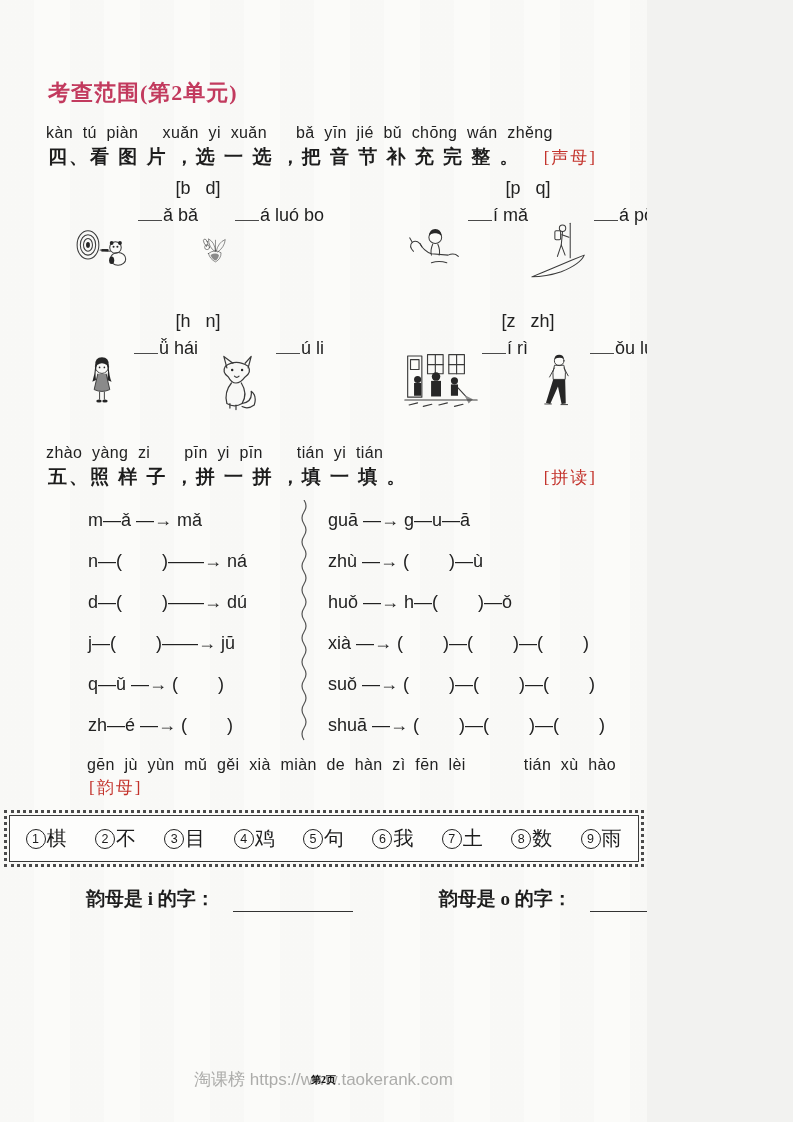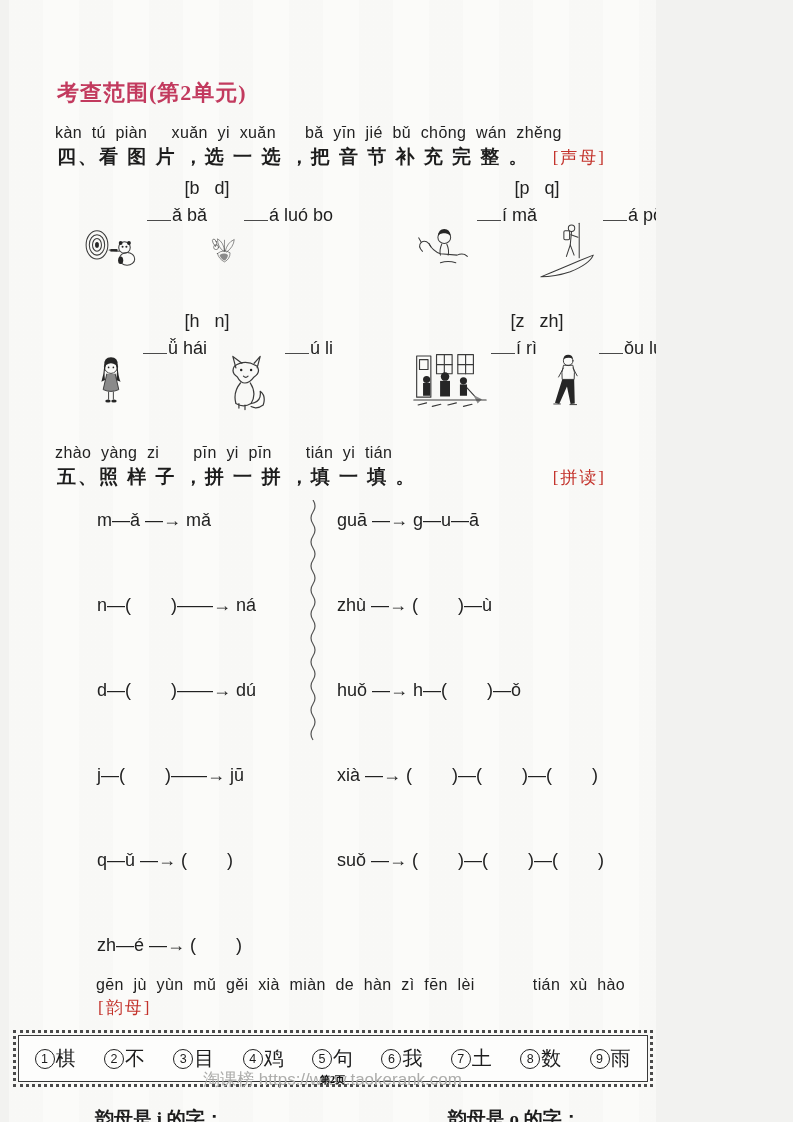--- a/index.html
+++ b/index.html
@@ -1,40 +1,40 @@
 <!DOCTYPE html>
 <html><head>
 <meta charset="utf-8">
 <style>
   html,body{margin:0;padding:0;background:#f2f2f0;}
   .page{
     width:647px;height:1122px;position:relative;overflow:hidden;
     background:#fbfbf9;
     background-image:repeating-linear-gradient(90deg,rgba(0,0,0,0.012) 0 34px,rgba(0,0,0,0) 34px 70px);
     font-family:"Liberation Sans", sans-serif;color:#1d1d1d;
-    box-sizing:border-box;padding-top:78px;margin-left:9px;
+    box-sizing:border-box;padding-top:78px;
   }
   .header{margin:0 0 0 48px;font-family:"Liberation Serif", serif;font-weight:bold;font-size:22px;color:#c23a5e;letter-spacing:1px;}
   .sec-head{margin-top:16px;}
   .pinyin{margin-left:46px;font-size:16px;color:#222;white-space:pre;letter-spacing:.4px;}
   .titlerow{display:flex;justify-content:space-between;align-items:baseline;margin:2px 50px 0 48px;}
   .sec-title{font-size:19px;font-weight:bold;letter-spacing:2px;}
   .tag{font-family:"Liberation Serif", serif;color:#c3322b;font-size:17px;letter-spacing:2px;white-space:pre;}
   
   .band{display:flex;margin:8px 0 0 72px;gap:78px;}
   .pair{width:268px;}
   .opt{text-align:center;font-size:18px;white-space:pre;margin-bottom:4px;color:#222;}
   .cells{display:flex;justify-content:space-between;}
   .cell{width:126px;display:flex;flex-direction:row;align-items:center;}
   .fig{width:92px;height:94px;}
   .ans{margin-top:2px;font-size:18px;white-space:nowrap;align-self:flex-start;margin-left:2px;}
   .blank{display:inline-block;width:24px;border-bottom:1.8px solid #4a4a4a;height:13px;margin-right:1px;}
   
   .s5grid{display:flex;margin:10px 0 0 88px;}
-  .s5col{display:flex;flex-direction:column;gap:44px;}
+  .s5col{display:flex;flex-direction:column;}
   .s5col.left{width:212px;}
   .s5row{height:41px;display:flex;align-items:center;font-size:18px;white-space:pre;color:#222;}
   .wavy{margin-right:20px;flex:none;}
   
   .charbox{margin:16px auto 0;width:596px;border:1px solid #3a3a3a;outline:3px dotted #4a4a4a;outline-offset:2px;
     padding:9px 16px;display:flex;justify-content:space-between;align-items:center;font-size:20px;background:#fdfdfc;}
   .boxitem{display:flex;align-items:center;}
   .circ{width:18px;height:18px;border:1.5px solid #222;border-radius:50%;display:inline-flex;align-items:center;justify-content:center;font-size:12.5px;margin-right:1px;flex:none;}
   .boxchar{font-weight:500;}
   .ansline{display:flex;margin:24px 48px 0 86px;gap:86px;font-family:"Liberation Serif", serif;font-size:19px;font-weight:bold;}
@@ -227,20 +227,21 @@
     </div>
     <svg class="wavy" width="8" height="246" viewBox="0 0 8 246">
       <path d="M4 0 q4 6 0 12 t0 12 t0 12 t0 12 t0 12 t0 12 t0 12 t0 12 t0 12 t0 12 t0 12 t0 12 t0 12 t0 12 t0 12 t0 12 t0 12 t0 12 t0 12 t0 12" fill="none" stroke="#555" stroke-width="1.2"></path>
     </svg>
     <div class="s5col right">
       <div class="s5row">guā —→ g—u—ā</div>
       <div class="s5row">zhù —→ (        )—ù</div>
       <div class="s5row">huǒ —→ h—(        )—ǒ</div>
       <div class="s5row">xià —→ (        )—(        )—(        )</div>
       <div class="s5row">suǒ —→ (        )—(        )—(        )</div>
+      <div class="s5row">shuā —→ (        )—(        )—(        )</div>
     </div>
   </div>
 
   <div class="sec-head" style="margin-top:10px;padding-left:41px;">
     <div class="pinyin">gēn  jù  yùn  mǔ  gěi  xià  miàn  de  hàn  zì  fēn  lèi            tián  xù  hào</div>
     <div class="titlerow">
       <div class="tag">[韵母]</div>
     </div>
   </div>
 

